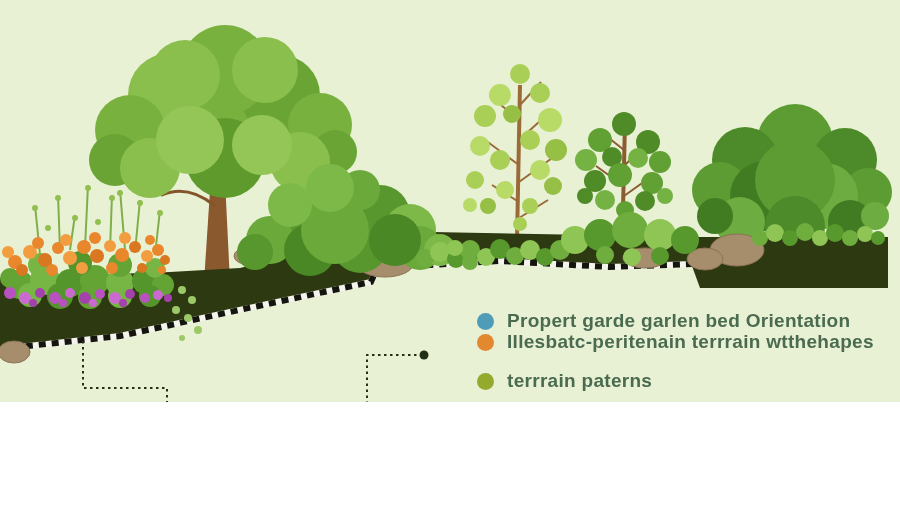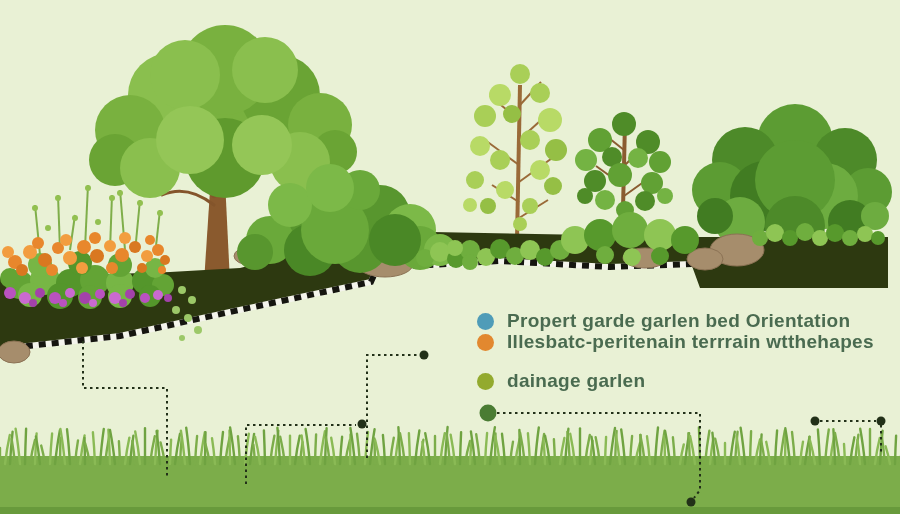--- a/index.html
+++ b/index.html
@@ -1,19 +1,19 @@
 <!DOCTYPE html>
 <html><head>
 <meta charset="utf-8">
 <style>
   html,body{margin:0;padding:0;}
   body{font-family:"Liberation Sans", sans-serif;}
   #stage{
     position:relative;
-    width:900px;height:514px;
+    width:900px;height:402px;
     overflow:hidden;
     background:#e9f1d5;
   }
   #scene{position:absolute;left:0;top:0;}
   .legend{position:absolute;left:477px;top:0;width:420px;}
   .legend-row{position:absolute;left:0;display:flex;align-items:center;gap:13px;height:20px;}
   .legend-dot{width:17px;height:17px;border-radius:50%;flex:0 0 auto;}
   .legend-label{
     font-size:19px;
     font-weight:600;
@@ -517,16 +517,16 @@
     <div class="legend-row" style="top:311px">
       <span class="legend-dot" style="background-color: rgb(79, 156, 184);"></span>
       <span class="legend-label" style="color: rgb(74, 107, 80);">Propert garde garlen bed Orientation</span>
     </div>
     <div class="legend-row" style="top:332px">
       <span class="legend-dot" style="background-color: rgb(226, 136, 47);"></span>
       <span class="legend-label" style="color: rgb(74, 107, 80);">Illesbatc-peritenain terrrain wtthehapes</span>
     </div>
     <div class="legend-row" style="top:371px">
       <span class="legend-dot" style="background-color: rgb(147, 170, 46);"></span>
-      <span class="legend-label" style="color: rgb(74, 107, 80);">dainage garlen</span>
+      <span class="legend-label" style="color: rgb(74, 107, 80);">terrrain paterns</span>
     </div>
   </div>
 </div>
 
 </body></html>

